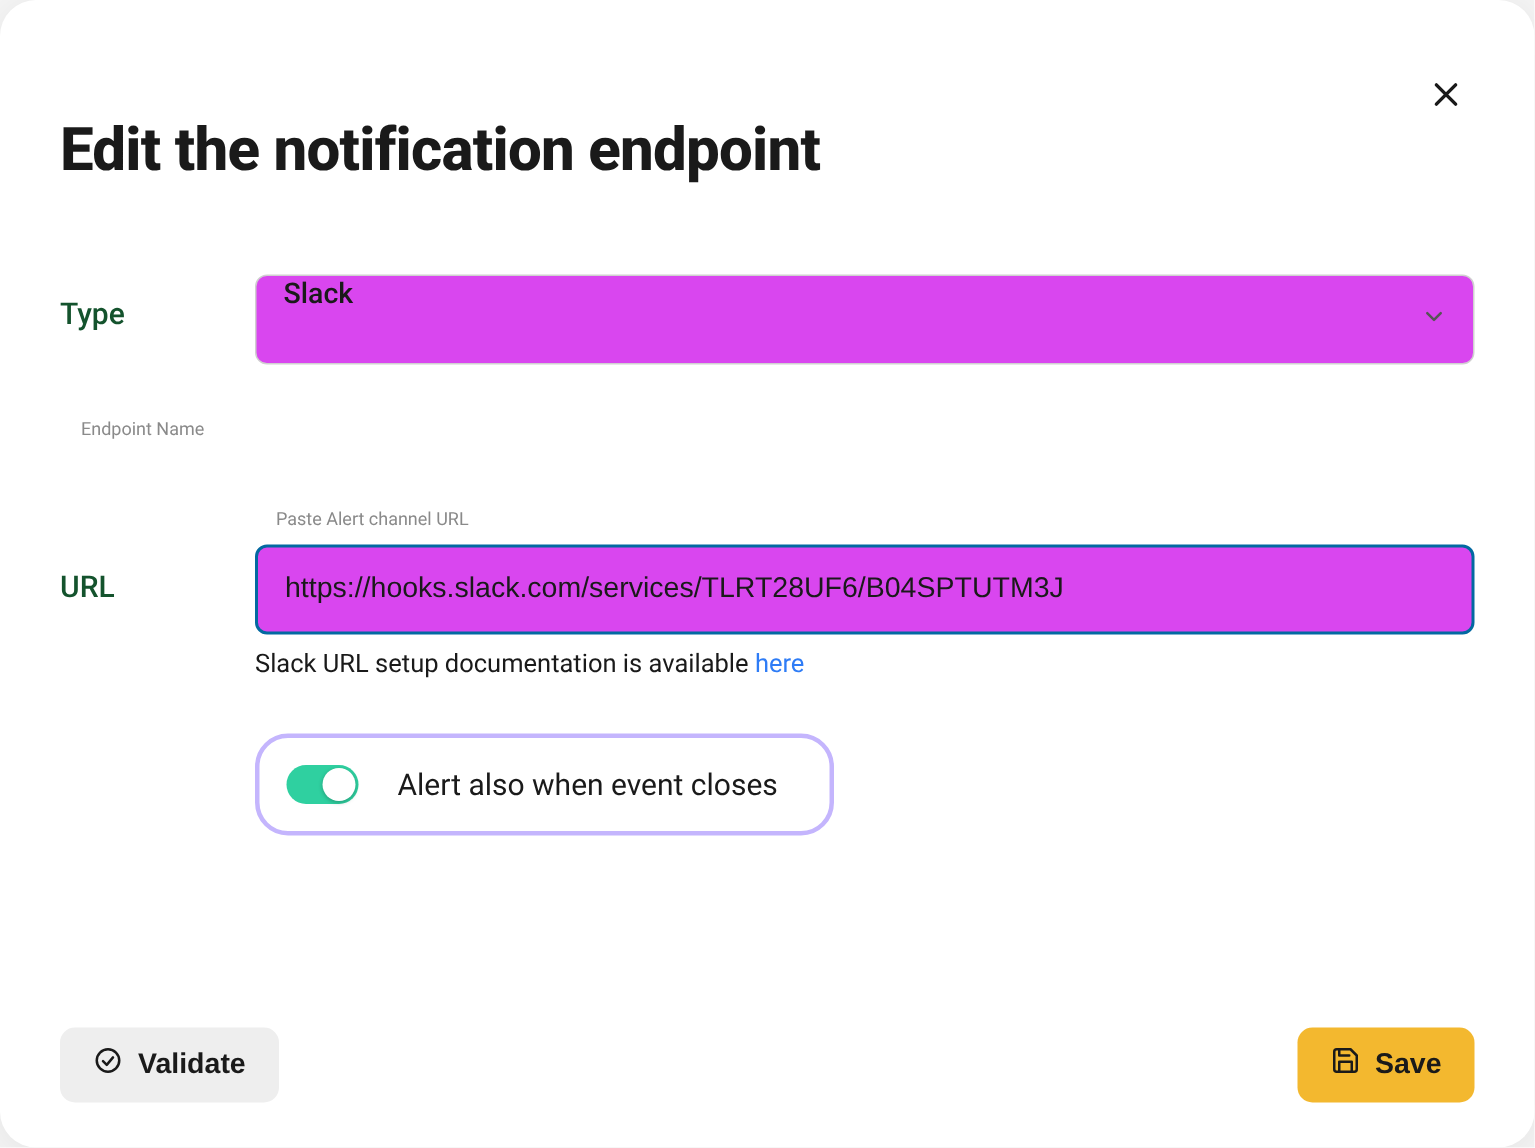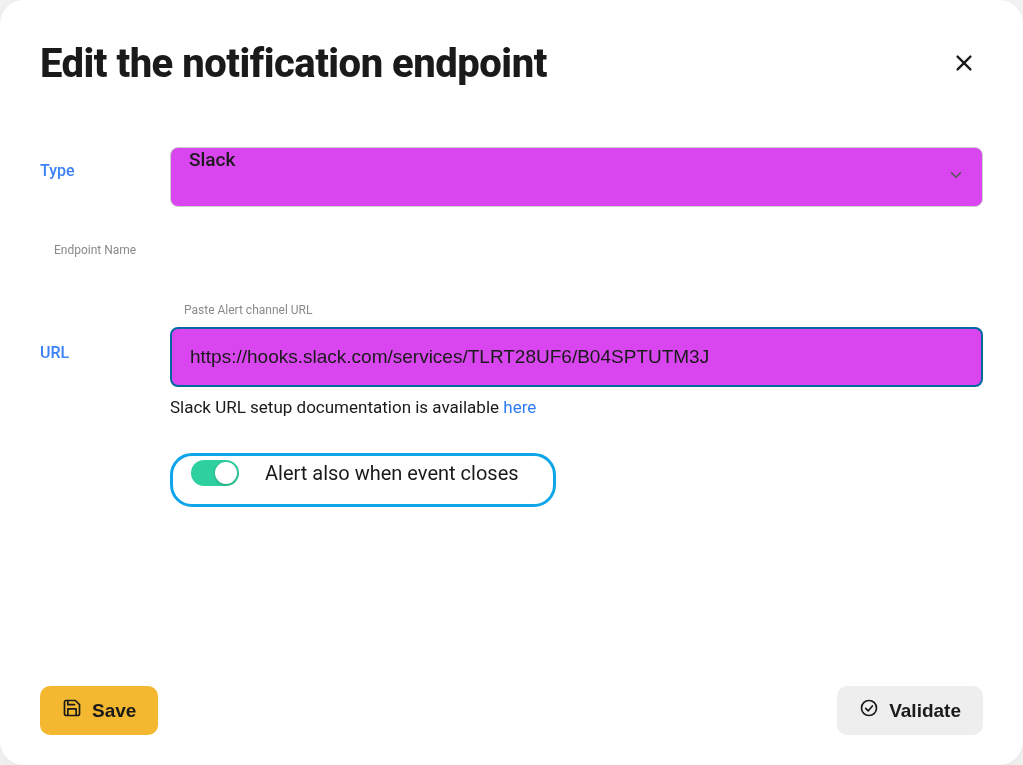--- a/index.html
+++ b/index.html
@@ -25,40 +25,41 @@
     display: flex;
     justify-content: space-between;
     align-items: flex-start;
     margin-bottom: 60px;
   }
   .title {
     font-size: 40px;
     font-weight: 800;
     color: #1a1a1a;
     letter-spacing: -0.5px;
+    margin-top: 36px;
   }
   .close-btn {
     background: none;
     border: none;
     cursor: pointer;
     padding: 8px;
     margin-top: 4px;
   }
   .close-btn svg { width: 22px; height: 22px; }
   .form { flex: 1; }
   .row {
     display: flex;
     align-items: flex-start;
     margin-bottom: 36px;
   }
   .row-label {
     width: 130px;
-    font-size: 16px;
+    font-size: 20px;
     font-weight: 500;
-    color: #3b82f6;
+    color: #14532d;
     padding-top: 14px;
   }
   .row-field { flex: 1; }
   .field-hint {
     font-size: 12px;
     color: #8a8a8a;
     margin-bottom: 10px;
     margin-left: 14px;
   }
   .select-wrap {
@@ -98,23 +99,23 @@
     margin-top: 10px;
   }
   .help-text a { color: #2e7cf6; text-decoration: none; }
   .toggle-row {
     margin-left: 130px;
     margin-top: 20px;
   }
   .toggle-box {
     display: inline-flex;
     align-items: center;
-    border: 3px solid #0ea5e9;
+    border: 3px solid #c4b5fd;
     border-radius: 22px;
-    padding: 4px 34px 18px 18px;
+    padding: 18px 34px 18px 18px;
   }
   .toggle {
     width: 48px;
     height: 26px;
     background: #2fd0a0;
     border-radius: 13px;
     position: relative;
     cursor: pointer;
     flex-shrink: 0;
   }
@@ -215,34 +216,34 @@
         <div class="toggle">
           <div class="toggle-knob"></div>
         </div>
         <span class="toggle-label">Alert also when event closes</span>
       </div>
     </div>
 
   </div>
 
   <div class="footer">
+    <button class="btn btn-secondary">
+      <span>
+        <svg viewBox="0 0 24 24" fill="none" stroke="#1a1a1a" stroke-width="2" stroke-linecap="round" stroke-linejoin="round">
+          <circle cx="12" cy="12" r="9"></circle>
+            <polyline points="8 12.5 11 15.5 16 9.5"></polyline>
+        </svg>
+      </span>
+      <span>Validate</span>
+    </button>
     <button class="btn btn-primary">
       <span>
         <svg viewBox="0 0 24 24" fill="none" stroke="#1a1a1a" stroke-width="2" stroke-linecap="round" stroke-linejoin="round">
           <path d="M19 21H5a2 2 0 0 1-2-2V5a2 2 0 0 1 2-2h11l5 5v11a2 2 0 0 1-2 2z"></path>
           <polyline points="17 21 17 13 7 13 7 21"></polyline>
             <polyline points="7 3 7 8 15 8"></polyline>
         </svg>
       </span>
       <span>Save</span>
     </button>
-    <button class="btn btn-secondary">
-      <span>
-        <svg viewBox="0 0 24 24" fill="none" stroke="#1a1a1a" stroke-width="2" stroke-linecap="round" stroke-linejoin="round">
-          <circle cx="12" cy="12" r="9"></circle>
-            <polyline points="8 12.5 11 15.5 16 9.5"></polyline>
-        </svg>
-      </span>
-      <span>Validate</span>
-    </button>
   </div>
 
 </div>
 
 </body></html>

